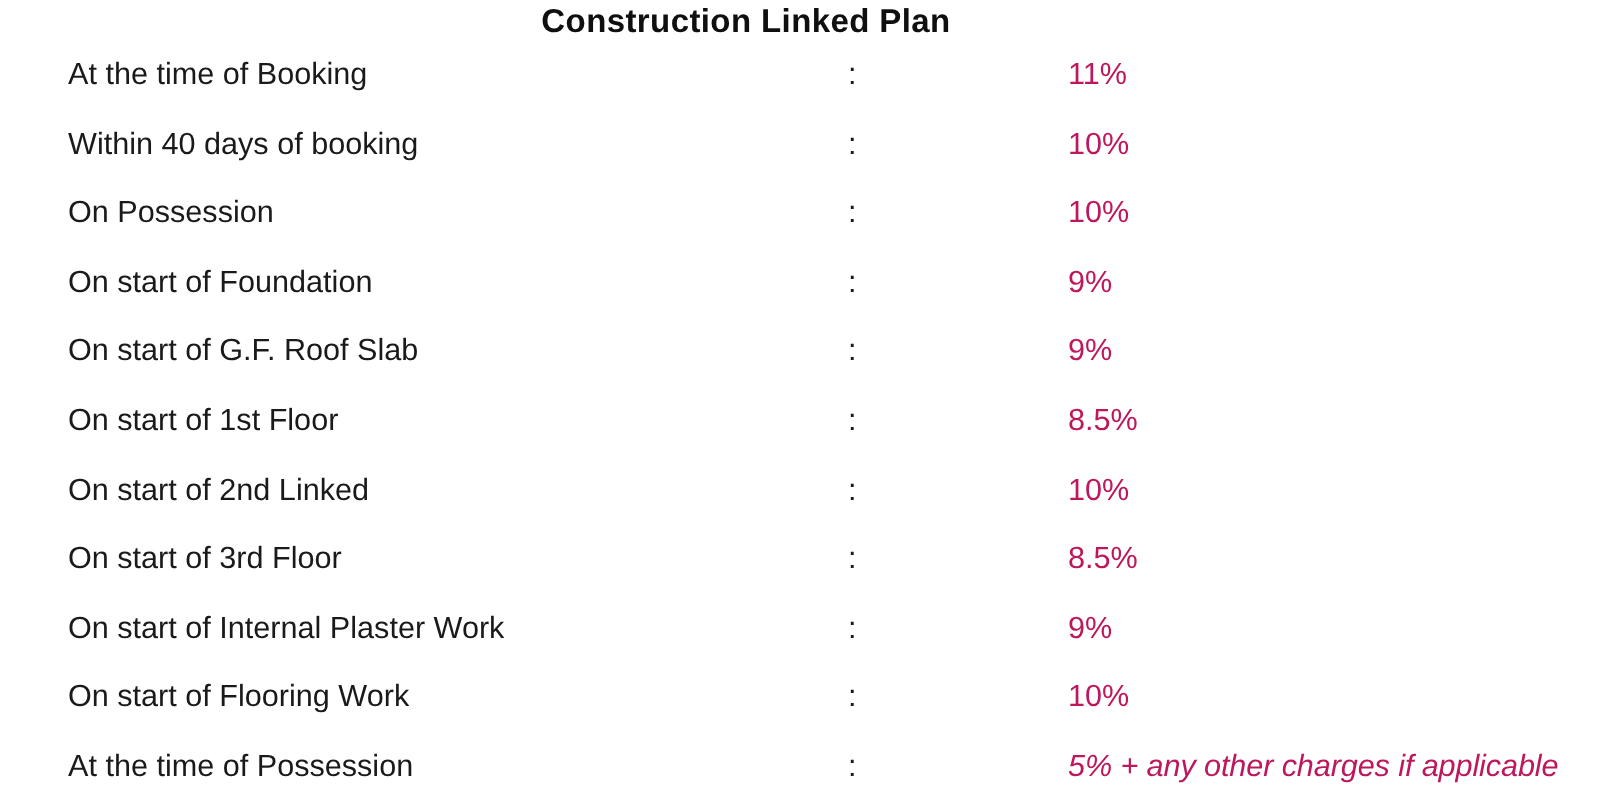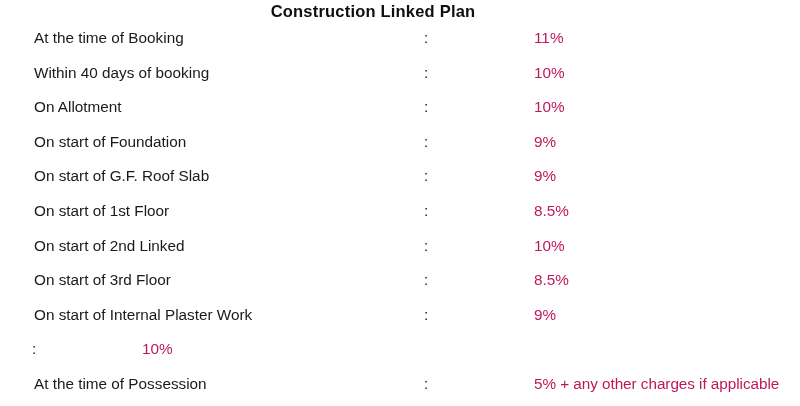--- a/index.html
+++ b/index.html
@@ -56,20 +56,21 @@
     box-sizing: border-box;
   }
   .row .value {
     flex: 1 1 auto;
     font-size: 15.3px;
     color: #be185d;
     white-space: nowrap;
   }
   .row.last .value {
     letter-spacing: -0.05px;
+    font-style: italic;
   }
 </style>
 </head>
 <body>
 
 <div class="sheet">
 
   <div class="doc-title">Construction Linked Plan</div>
 
   <div class="schedule">
@@ -80,21 +81,21 @@
       <span class="value">11%</span>
     </div>
 
     <div class="row">
       <span class="label">Within 40 days of booking</span>
       <span class="colon">:</span>
       <span class="value">10%</span>
     </div>
 
     <div class="row">
-      <span class="label">On Allotment</span>
+      <span class="label">On Possession</span>
       <span class="colon">:</span>
       <span class="value">10%</span>
     </div>
 
     <div class="row">
       <span class="label">On start of Foundation</span>
       <span class="colon">:</span>
       <span class="value">9%</span>
     </div>
 
@@ -122,20 +123,21 @@
       <span class="value">8.5%</span>
     </div>
 
     <div class="row">
       <span class="label">On start of Internal Plaster Work</span>
       <span class="colon">:</span>
       <span class="value">9%</span>
     </div>
 
     <div class="row">
+      <span class="label">On start of Flooring Work</span>
       <span class="colon">:</span>
       <span class="value">10%</span>
     </div>
 
     <div class="row last">
       <span class="label">At the time of Possession</span>
       <span class="colon">:</span>
       <span class="value">5% + any other charges if applicable</span>
     </div>
 

